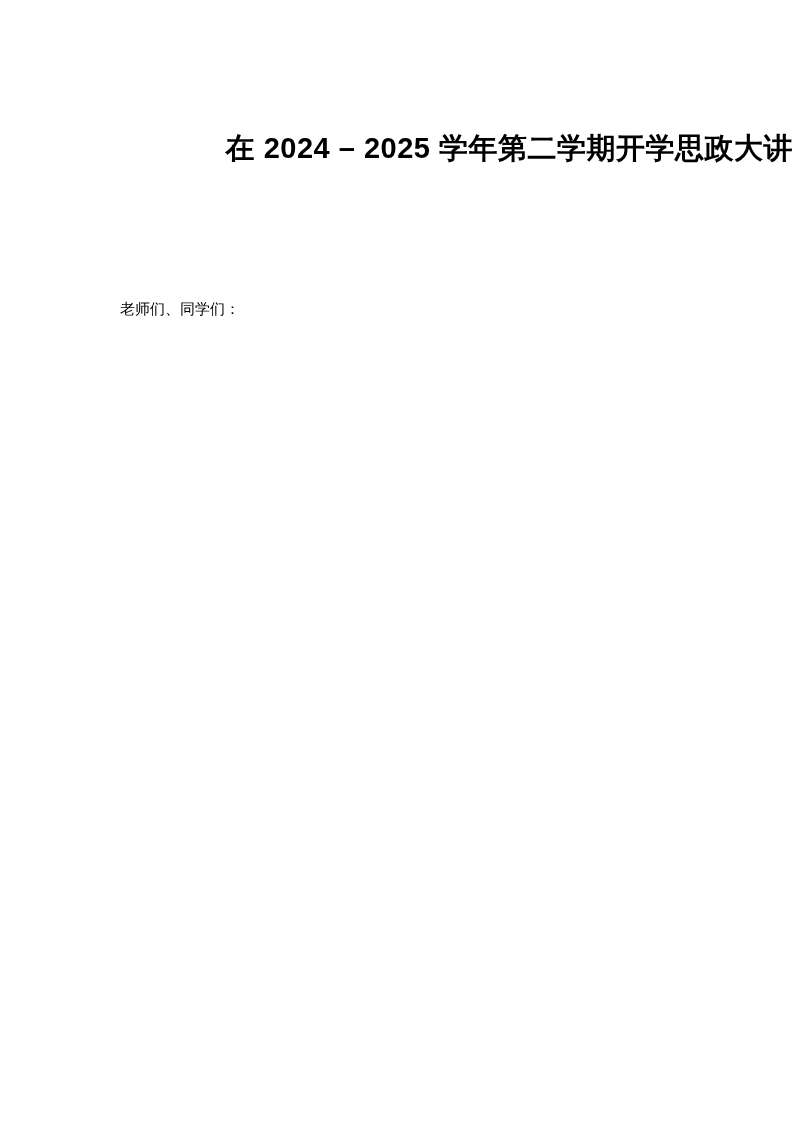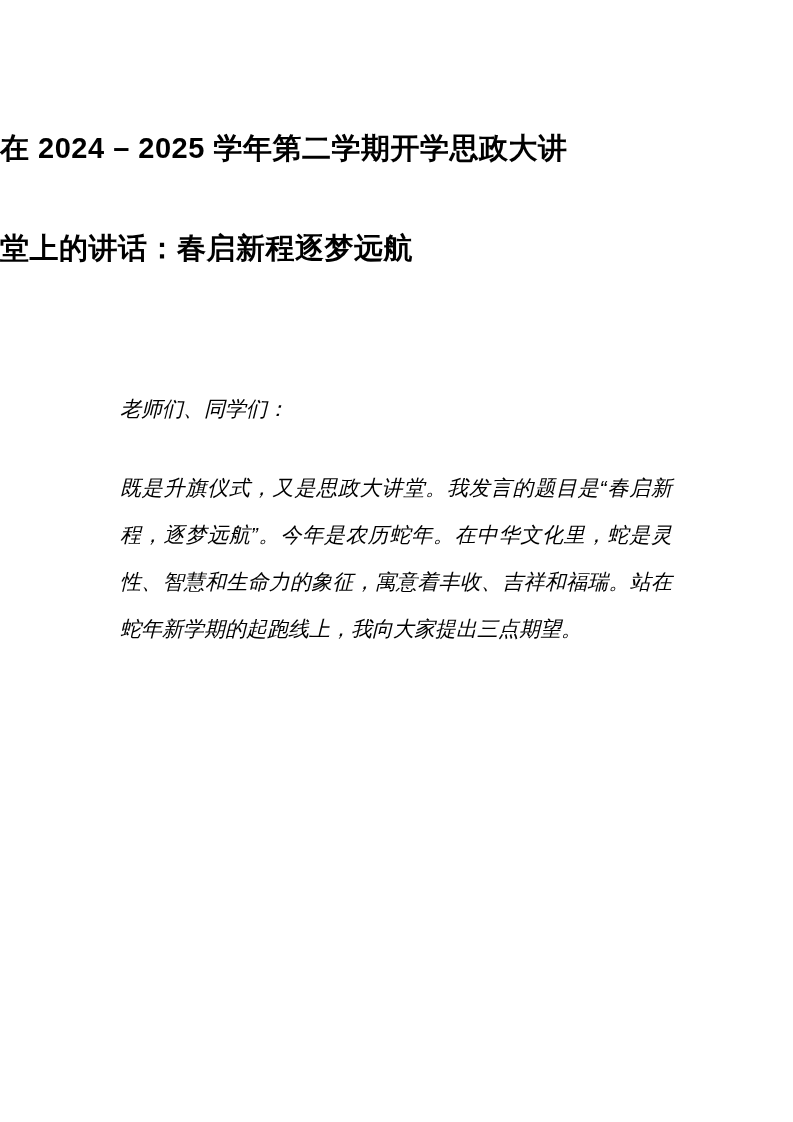--- a/index.html
+++ b/index.html
@@ -11,47 +11,44 @@
     position: relative;
     width: 793px;
     height: 1122px;
     background: #ffffff;
     overflow: hidden;
     font-family: "Liberation Sans", "DejaVu Sans", sans-serif;
     color: #000000;
   }
   .doc-title {
     padding-top: 98px;
-    text-align: left;
+    text-align: right;
     font-size: 29px;
     font-weight: bold;
     line-height: 100px;
     letter-spacing: 0.5px;
     white-space: nowrap;
   }
   .doc-body {
     margin: 0 121px 0 120px;
-    font-size: 21px;
+    font-size: 15px;
     line-height: 47px;
     text-align: justify;
     text-justify: inter-ideograph;
-    font-style: italic;
   }
   .doc-body p {
     margin: 32px 0 0 0;
   }
   .doc-body p:first-child {
     margin-top: 87px;
   }
 </style>
 </head>
 <body>
 
 <div class="page">
   <div class="doc-title">
     <div>在 2024 – 2025 学年第二学期开学思政大讲</div>
-    <div>堂上的讲话：春启新程逐梦远航</div>
   </div>
   <div class="doc-body">
     <p>老师们、同学们：</p>
-    <p>既是升旗仪式，又是思政大讲堂。我发言的题目是“春启新程，逐梦远航”。今年是农历蛇年。在中华文化里，蛇是灵性、智慧和生命力的象征，寓意着丰收、吉祥和福瑞。站在蛇年新学期的起跑线上，我向大家提出三点期望。</p>
   </div>
 </div>
 
 </body></html>

